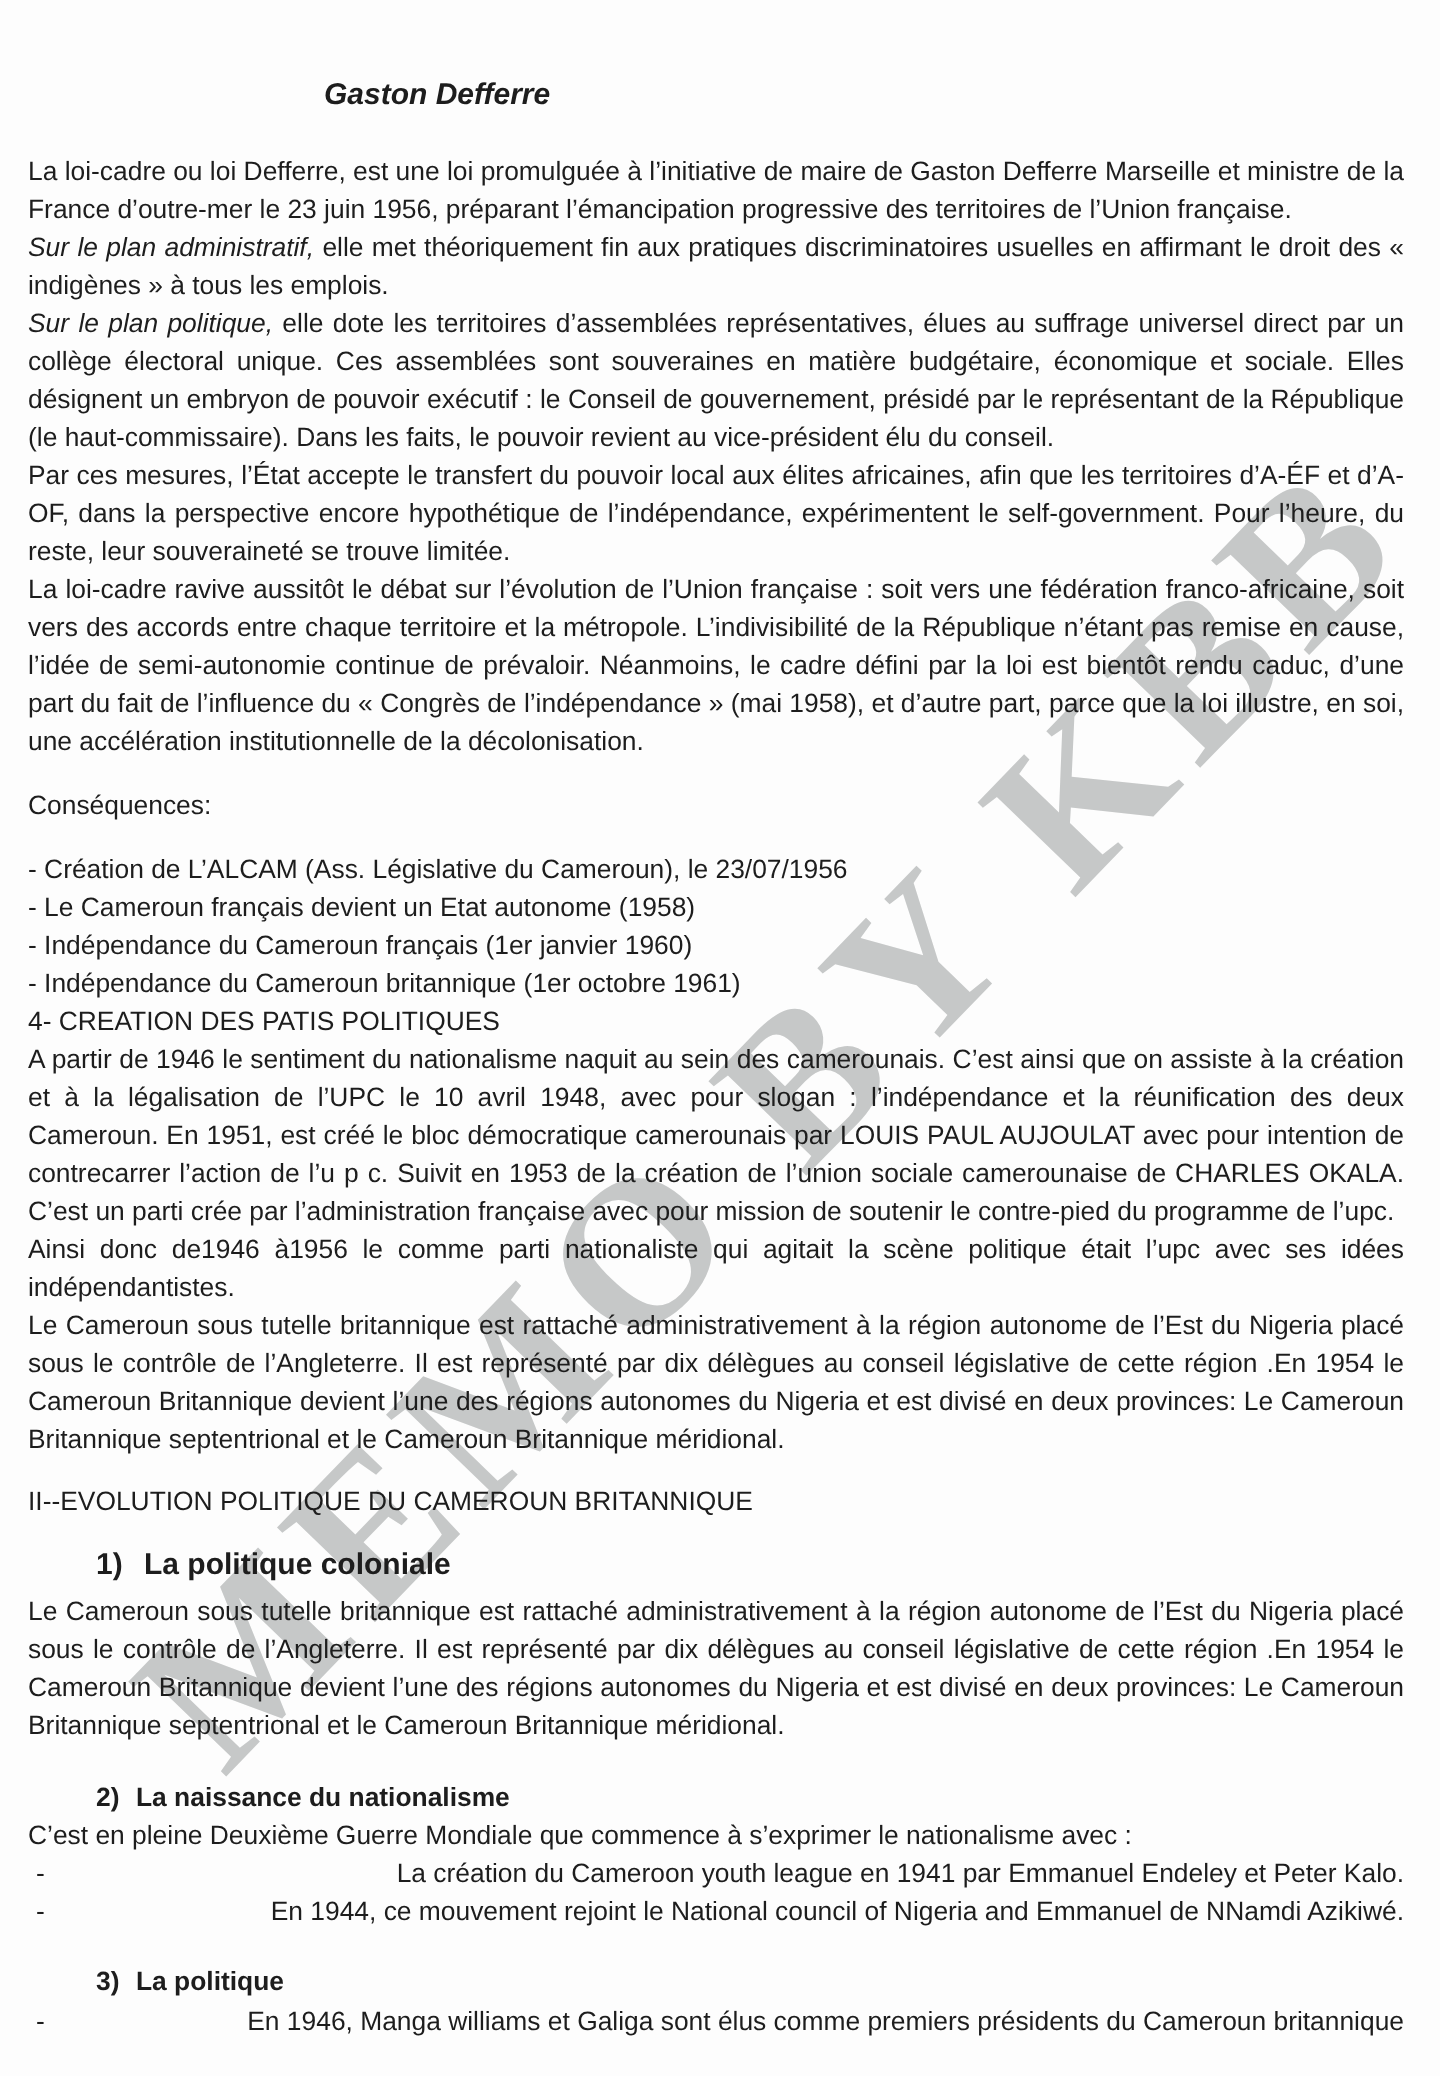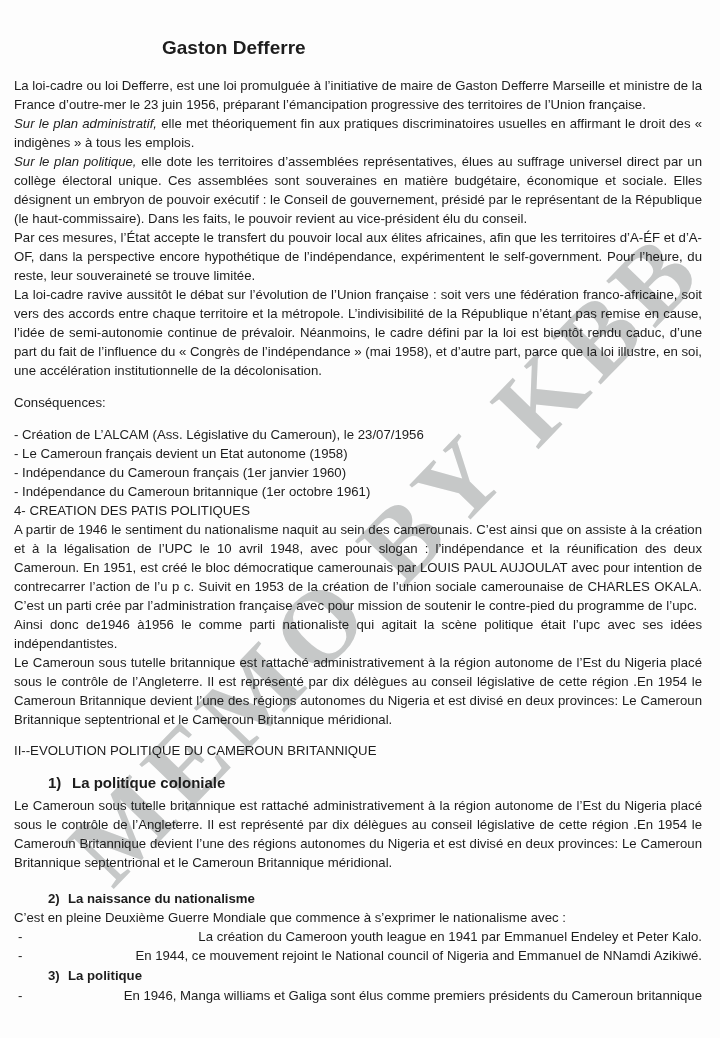--- a/index.html
+++ b/index.html
@@ -33,21 +33,22 @@
   .content {
     position: relative;
     z-index: 1;
     padding: 38px 18px 0 14px;
     font-size: 13.2px;
     line-height: 19px;
     text-align: justify;
   }
   .doc-title {
     font-weight: bold;
-    font-size: 19px;
+    font-style: italic;
+    font-size: 15px;
     margin: 0 0 19px 148px;
     text-align: left;
   }
   .para { margin: 0; }
   .lead {
     font-weight: normal;
     font-style: italic;
   }
   .h-bold {
     font-weight: normal;
@@ -63,21 +64,21 @@
   }
   .sub-heading .sub-num { display: inline-block; min-width: 20px; }
   .sub1 {
     font-size: 15px;
     line-height: 22px;
     margin-top: 12px;
     margin-bottom: 2px;
   }
   .sub1 .sub-num { min-width: 24px; }
   .sub2 { margin-top: 17px; }
-  .sub3 { margin-top: 1px; margin-bottom: 1px; }
+  .sub3 { margin-top: 16px; margin-bottom: 1px; }
   .dash-item {
     display: flex;
     align-items: flex-start;
   }
   .dash-item .marker {
     flex: 0 0 20px;
     padding-left: 4px;
     text-align: left;
   }
   .dash-item .body {

